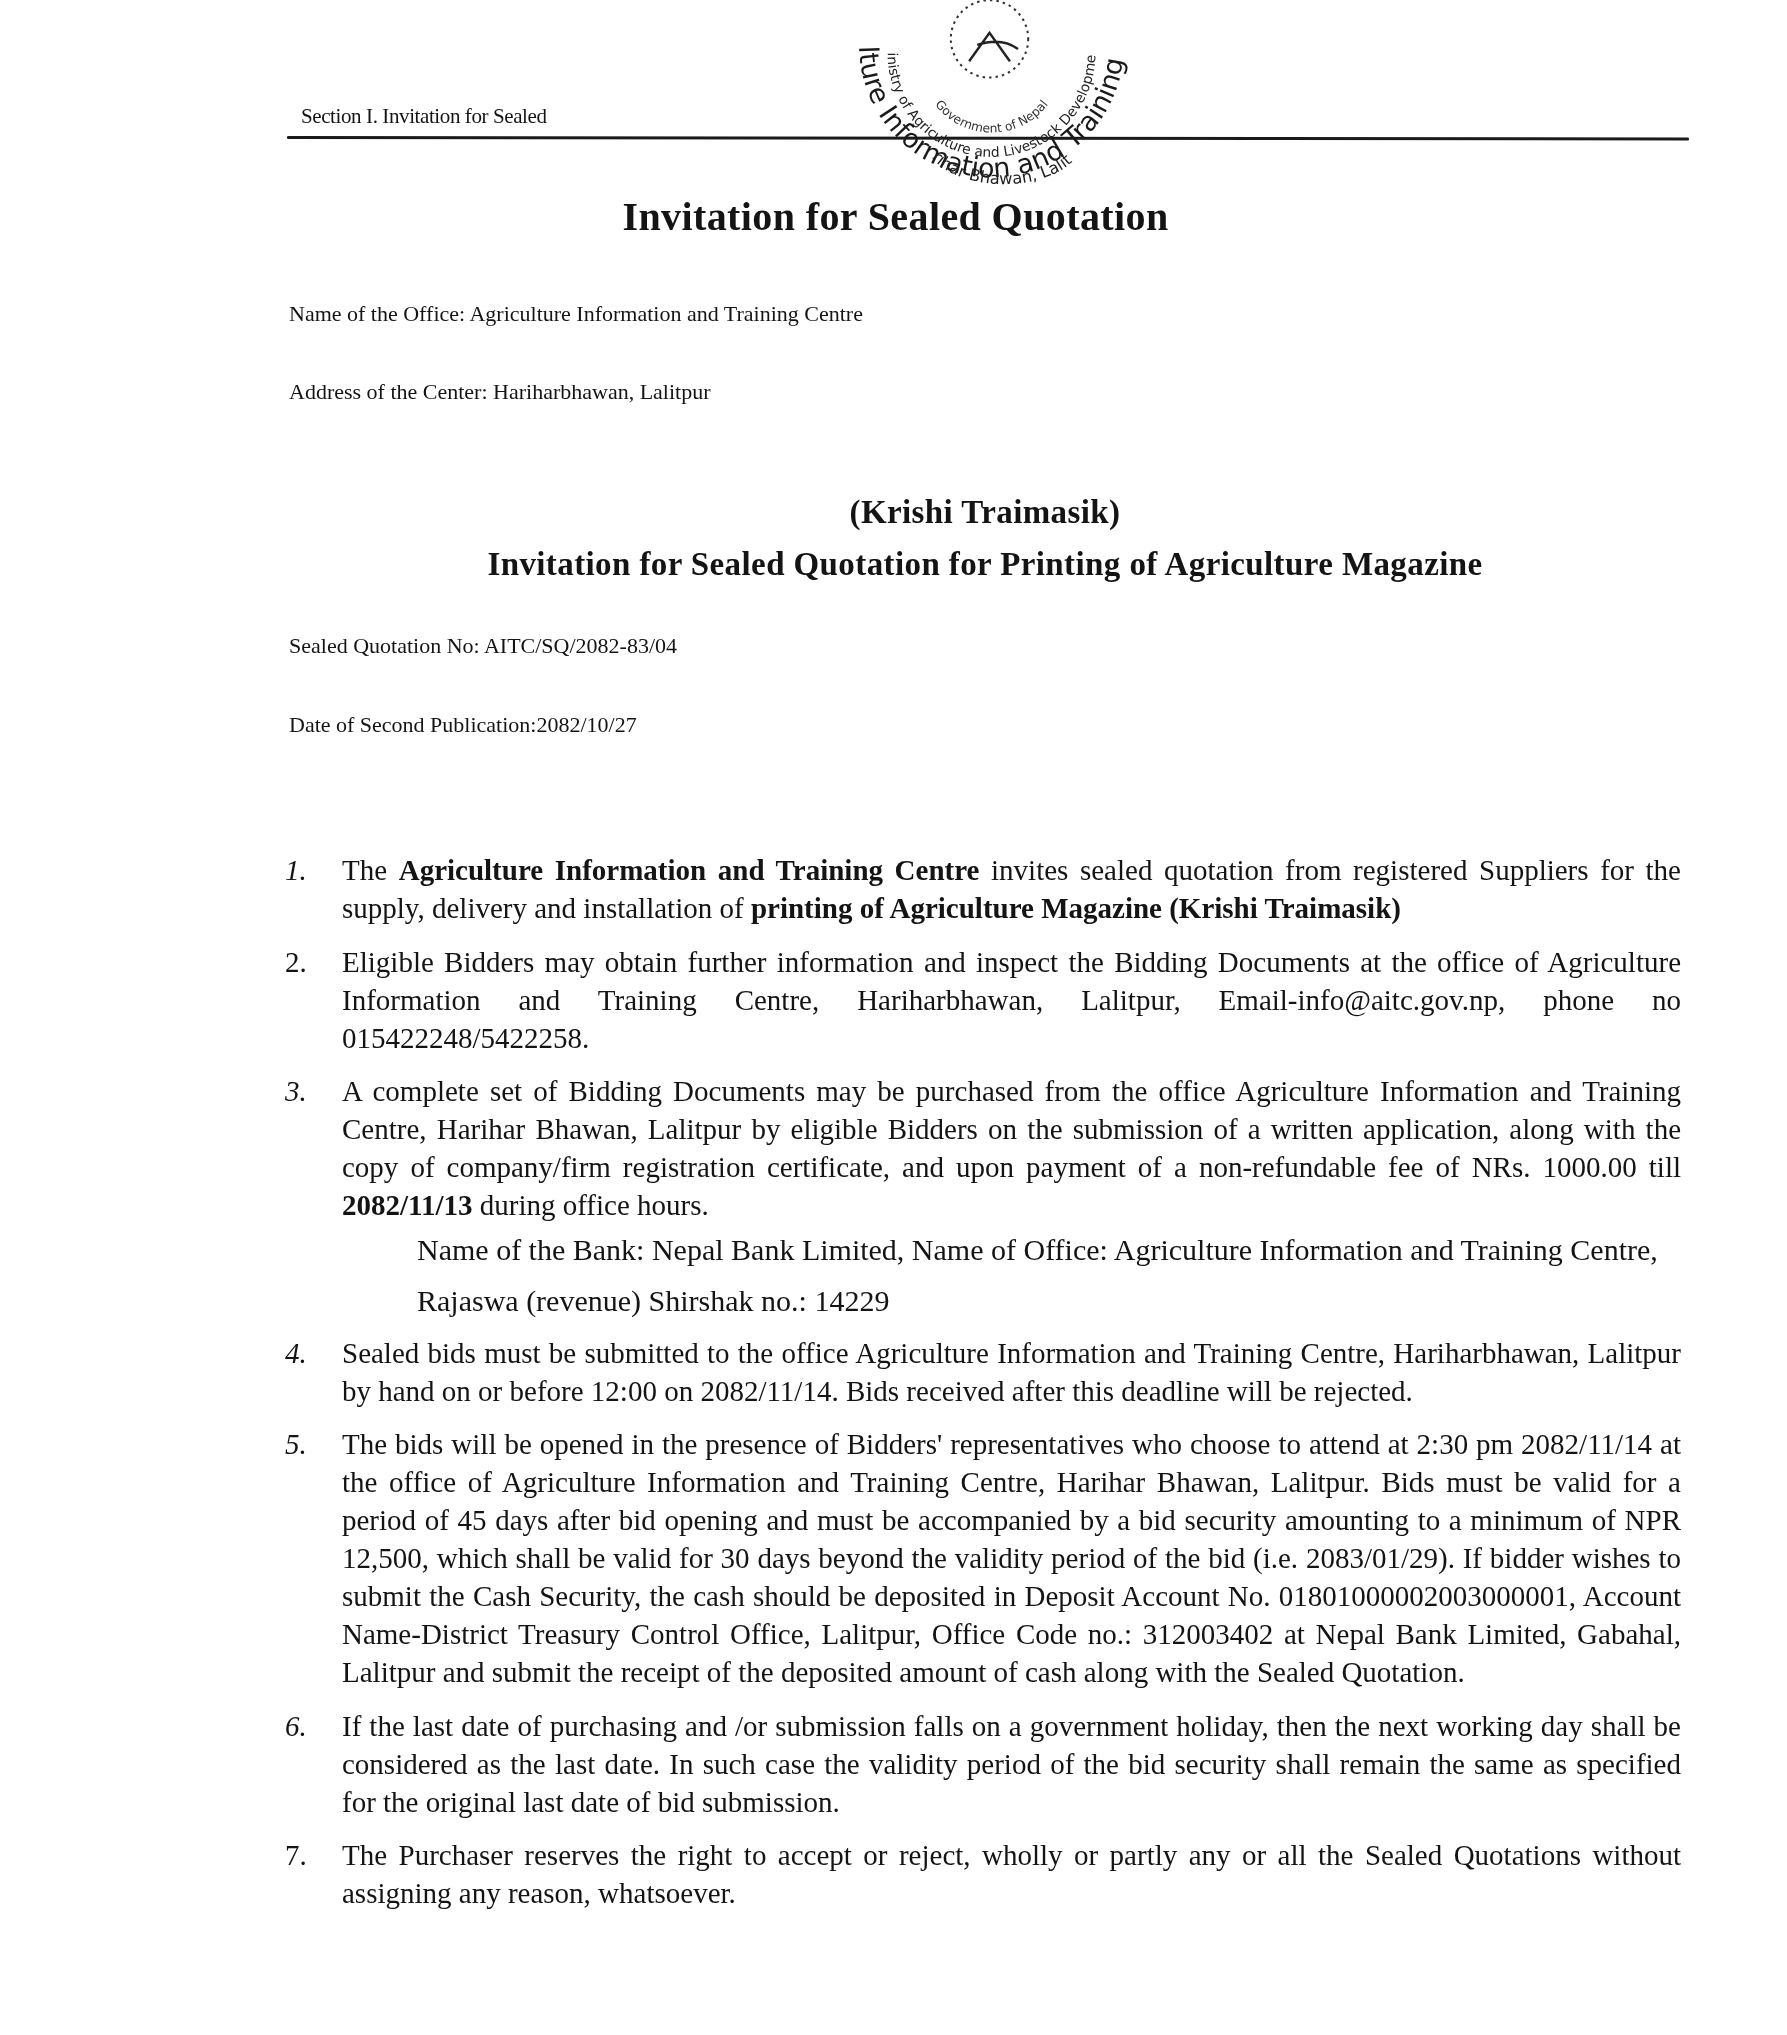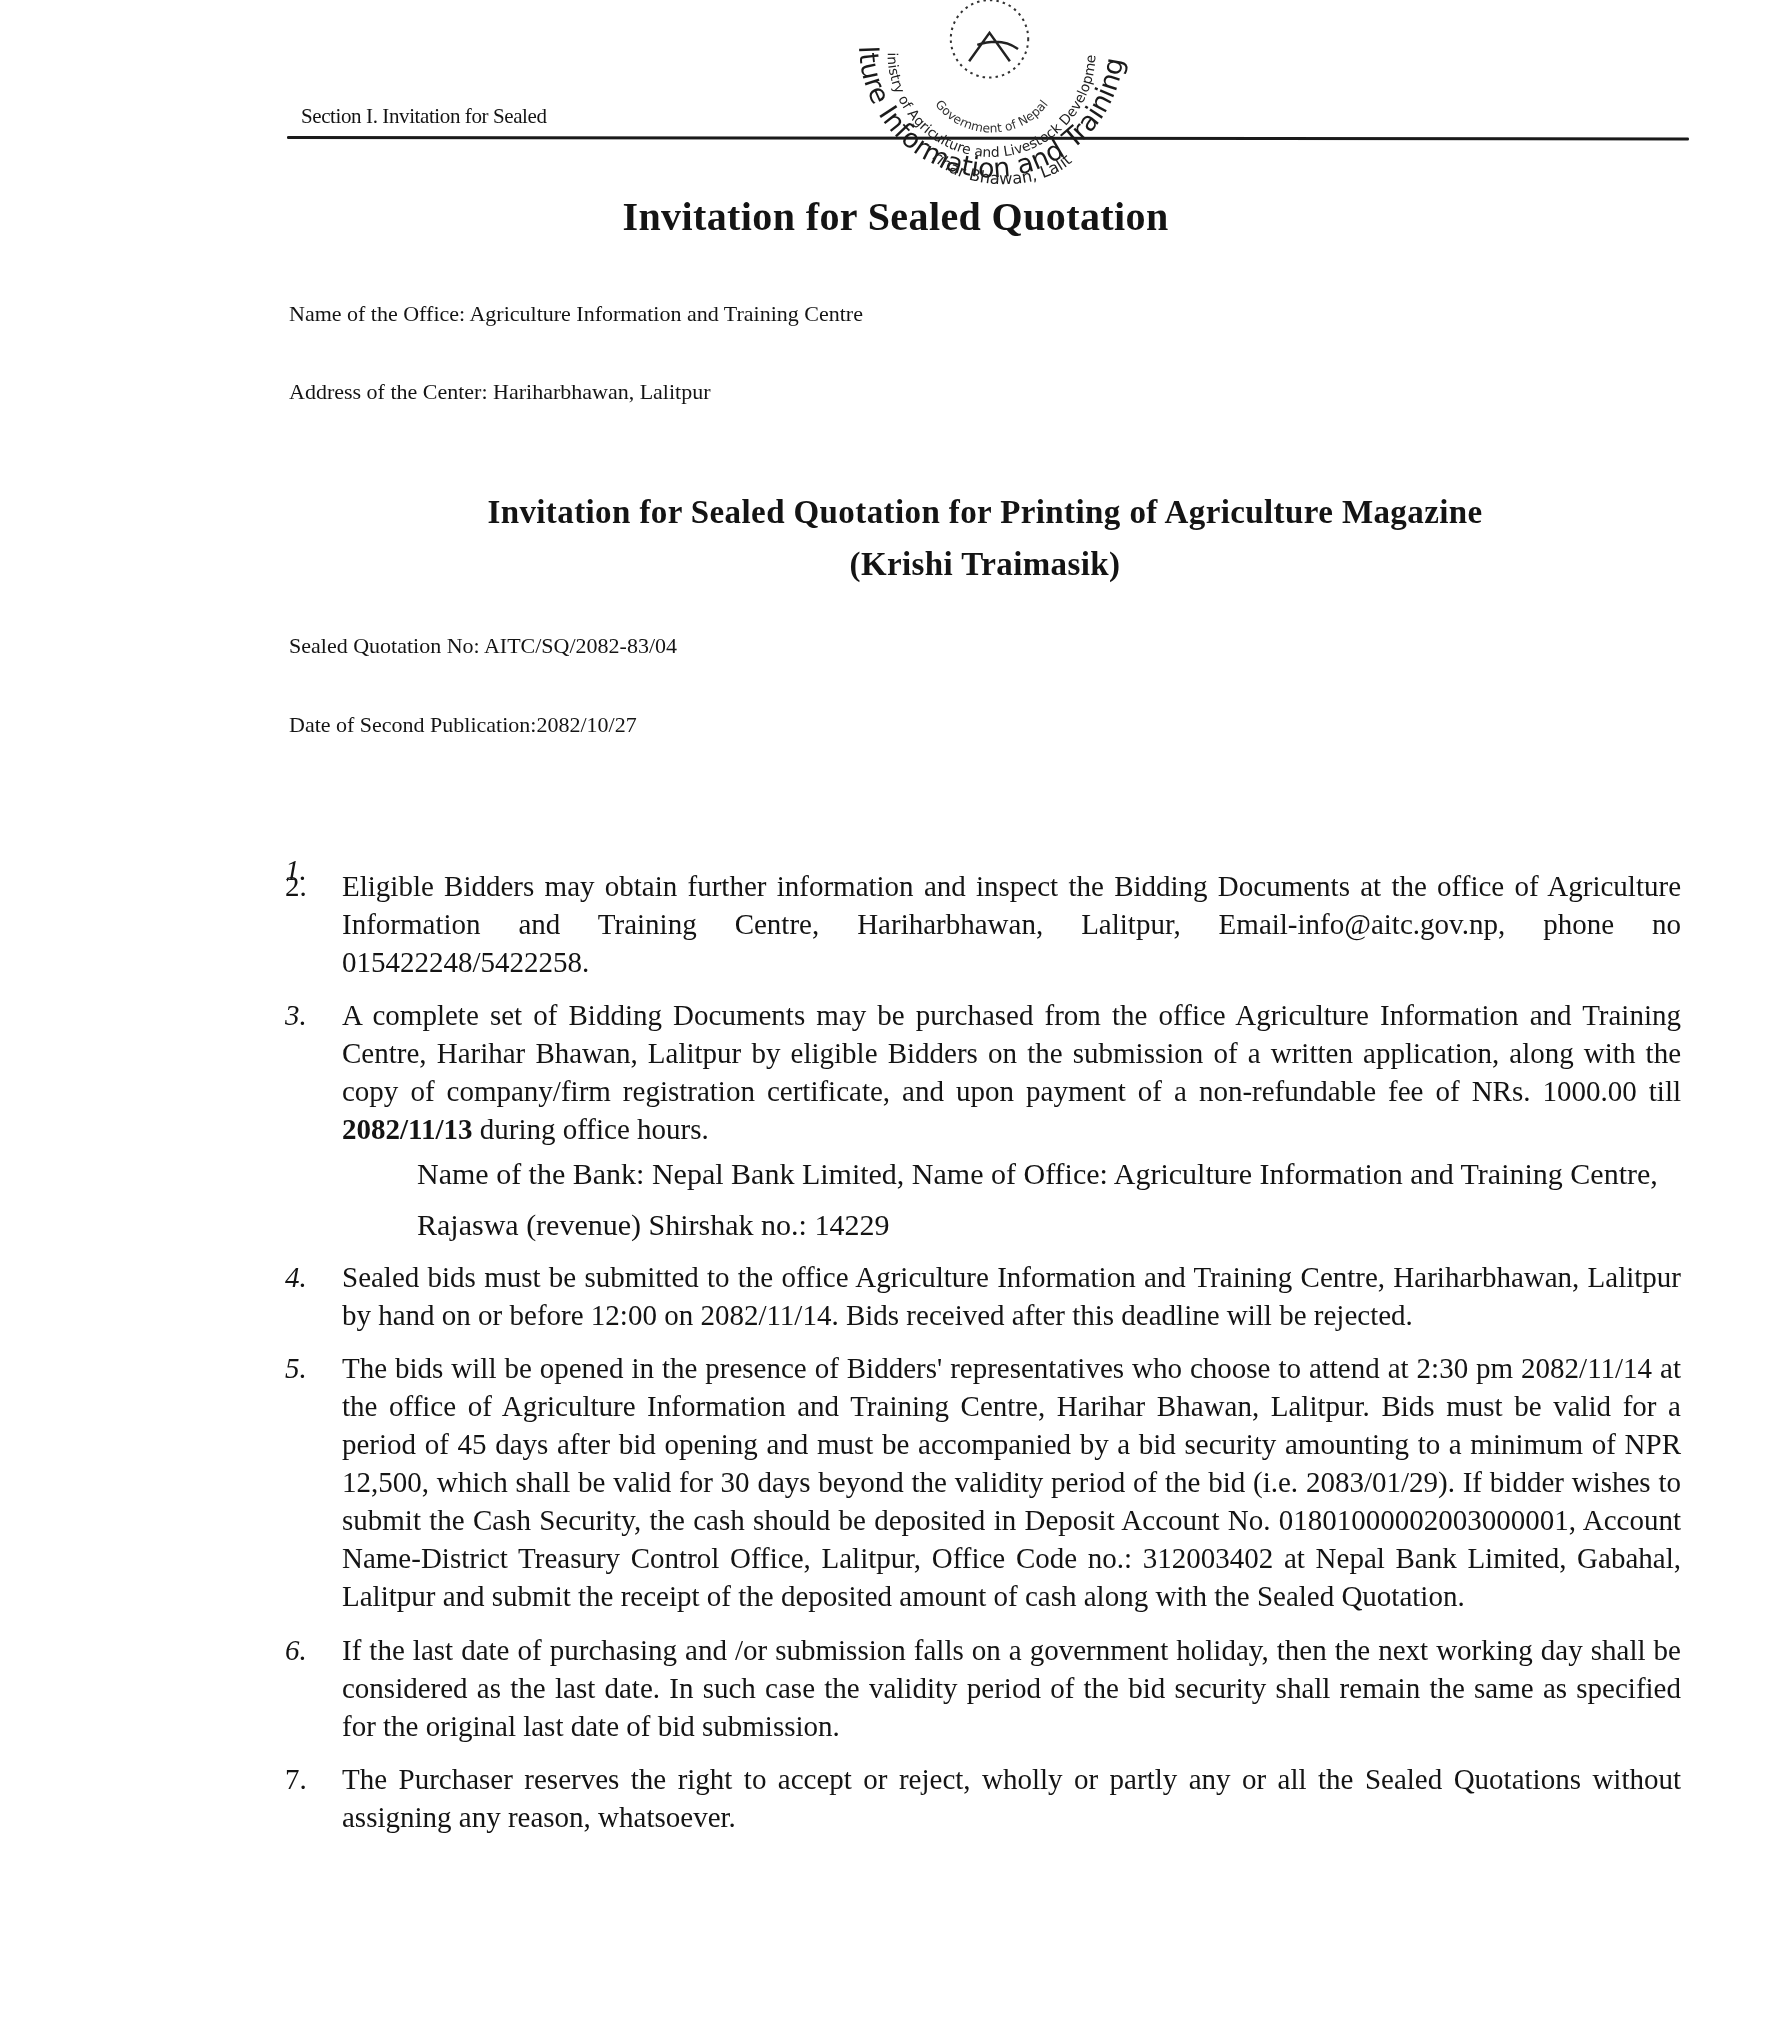--- a/index.html
+++ b/index.html
@@ -54,34 +54,35 @@
 <div class="abs main-title">Invitation for Sealed Quotation</div>
 
 <div class="abs field-line" style="top:301px;">
   <span>Name of the Office: </span><span>Agriculture Information and Training Centre</span>
 </div>
 <div class="abs field-line" style="top:379px;">
   <span>Address of the Center: </span><span>Hariharbhawan, Lalitpur</span>
 </div>
 
 <div class="abs subtitle" style="top:486px;">
+  <div>(Krishi Traimasik)</div>
   <div>Invitation for Sealed Quotation for Printing of Agriculture Magazine</div>
-  <div>(Krishi Traimasik)</div>
 </div>
 
 <div class="abs field-line" style="top:633px;">
   <span>Sealed Quotation No: </span><span>AITC/SQ/2082-83/04</span>
 </div>
 <div class="abs field-line" style="top:712px;">
   <span>Date of Second Publication:</span><span>2082/10/27</span>
 </div>
 
 <div class="abs items">
   <div class="item">
     <span class="num it">1.</span>
+    <span class="body"><span>The </span><span class="b">Agriculture Information and Training Centre</span><span> invites sealed quotation from registered Suppliers for the supply, delivery and installation of </span><span class="b">printing of Agriculture Magazine (Krishi Traimasik)</span></span>
   </div>
   <div class="item">
     <span class="num">2.</span>
     <span class="body"><span class="it">Eligible Bidders may obtain further information and inspect the Bidding Documents at the office of</span><span> Agriculture Information and Training Centre, Hariharbhawan, Lalitpur, Email-info@aitc.gov.np, phone no 015422248/5422258.</span></span>
   </div>
   <div class="item">
     <span class="num it">3.</span>
     <span class="body"><span class="it">A complete set of Bidding Documents may be purchased from the office</span><span> Agriculture Information and Training Centre, Harihar Bhawan, Lalitpur </span><span class="it">by eligible Bidders on the submission of a written application, along with the copy of company/firm registration certificate, and upon payment of a non-refundable fee of NRs. 1000.00 till </span><span class="b it">2082/11/13</span><span class="it"> during office hours.</span></span>
     <div class="bank-block">
       <div>Name of the Bank: Nepal Bank Limited, Name of Office: Agriculture Information and Training Centre,</div>

